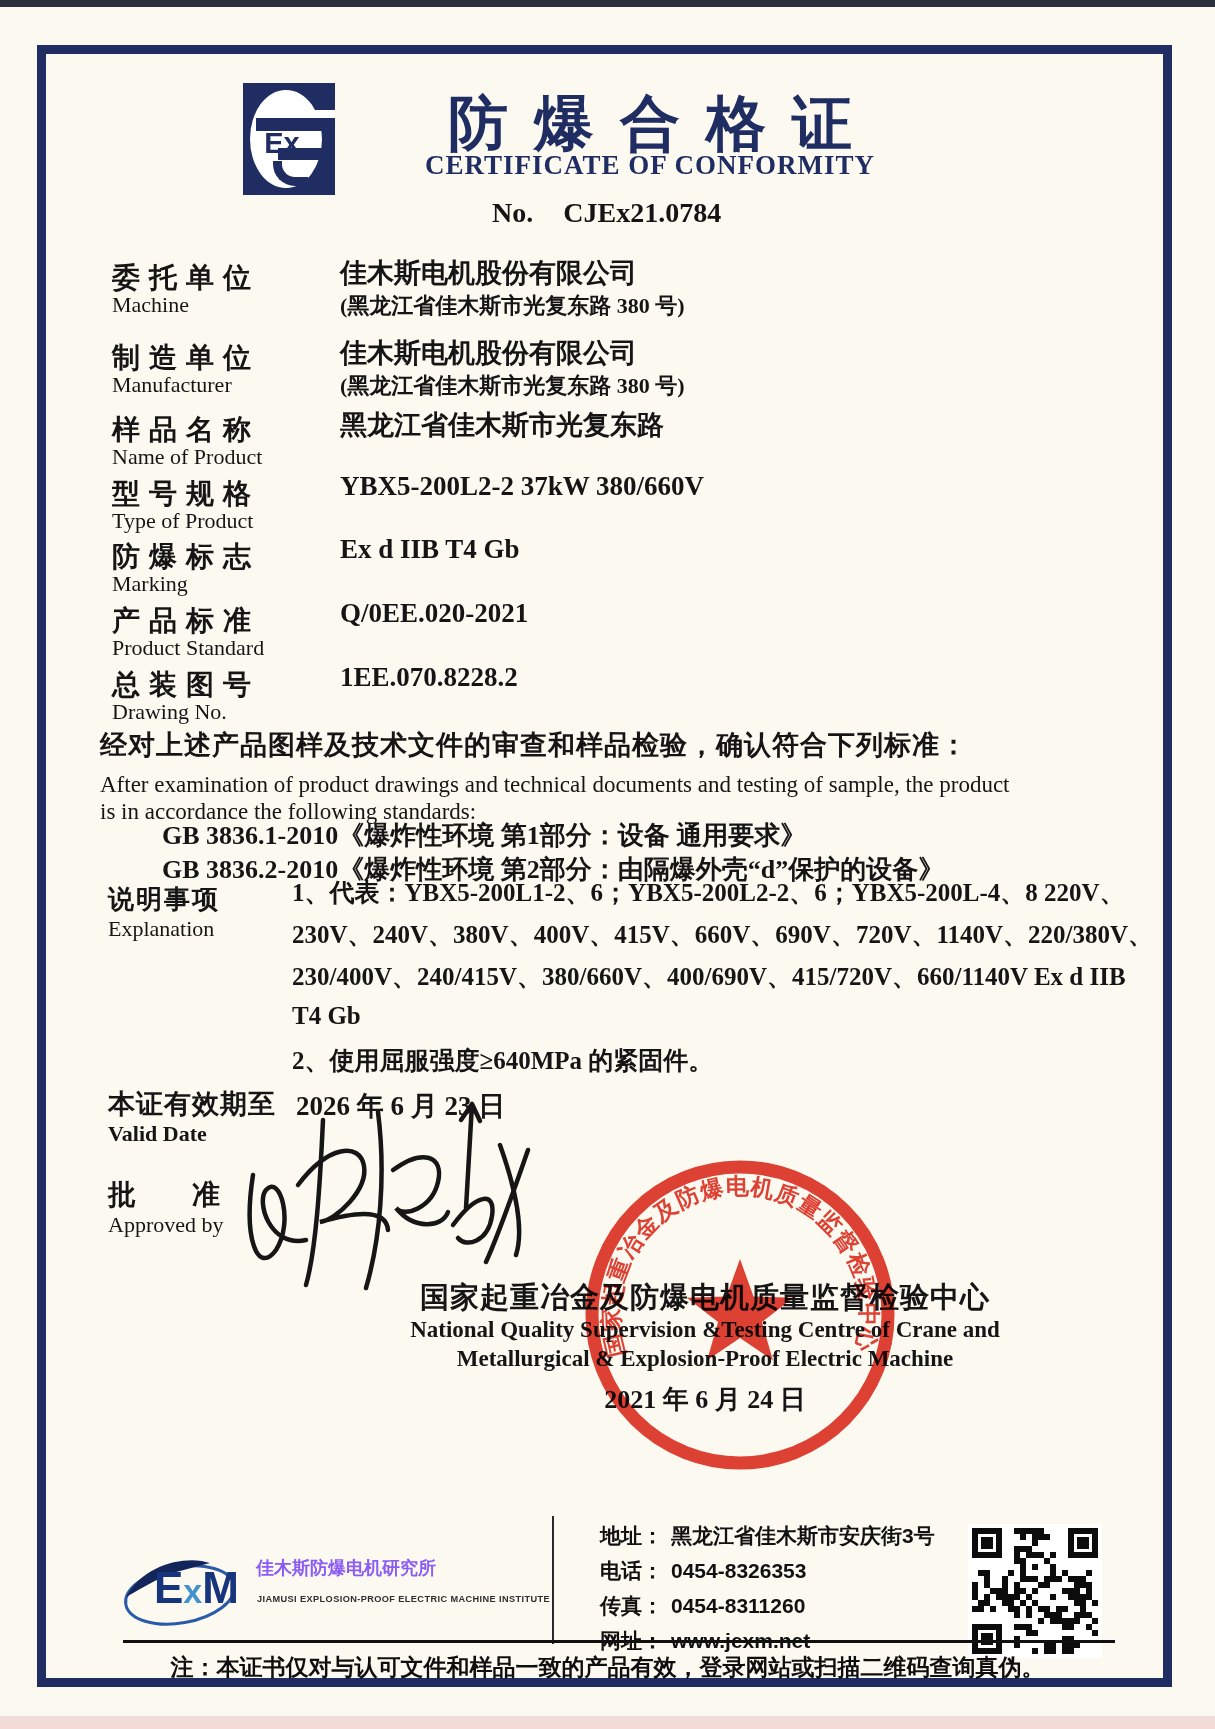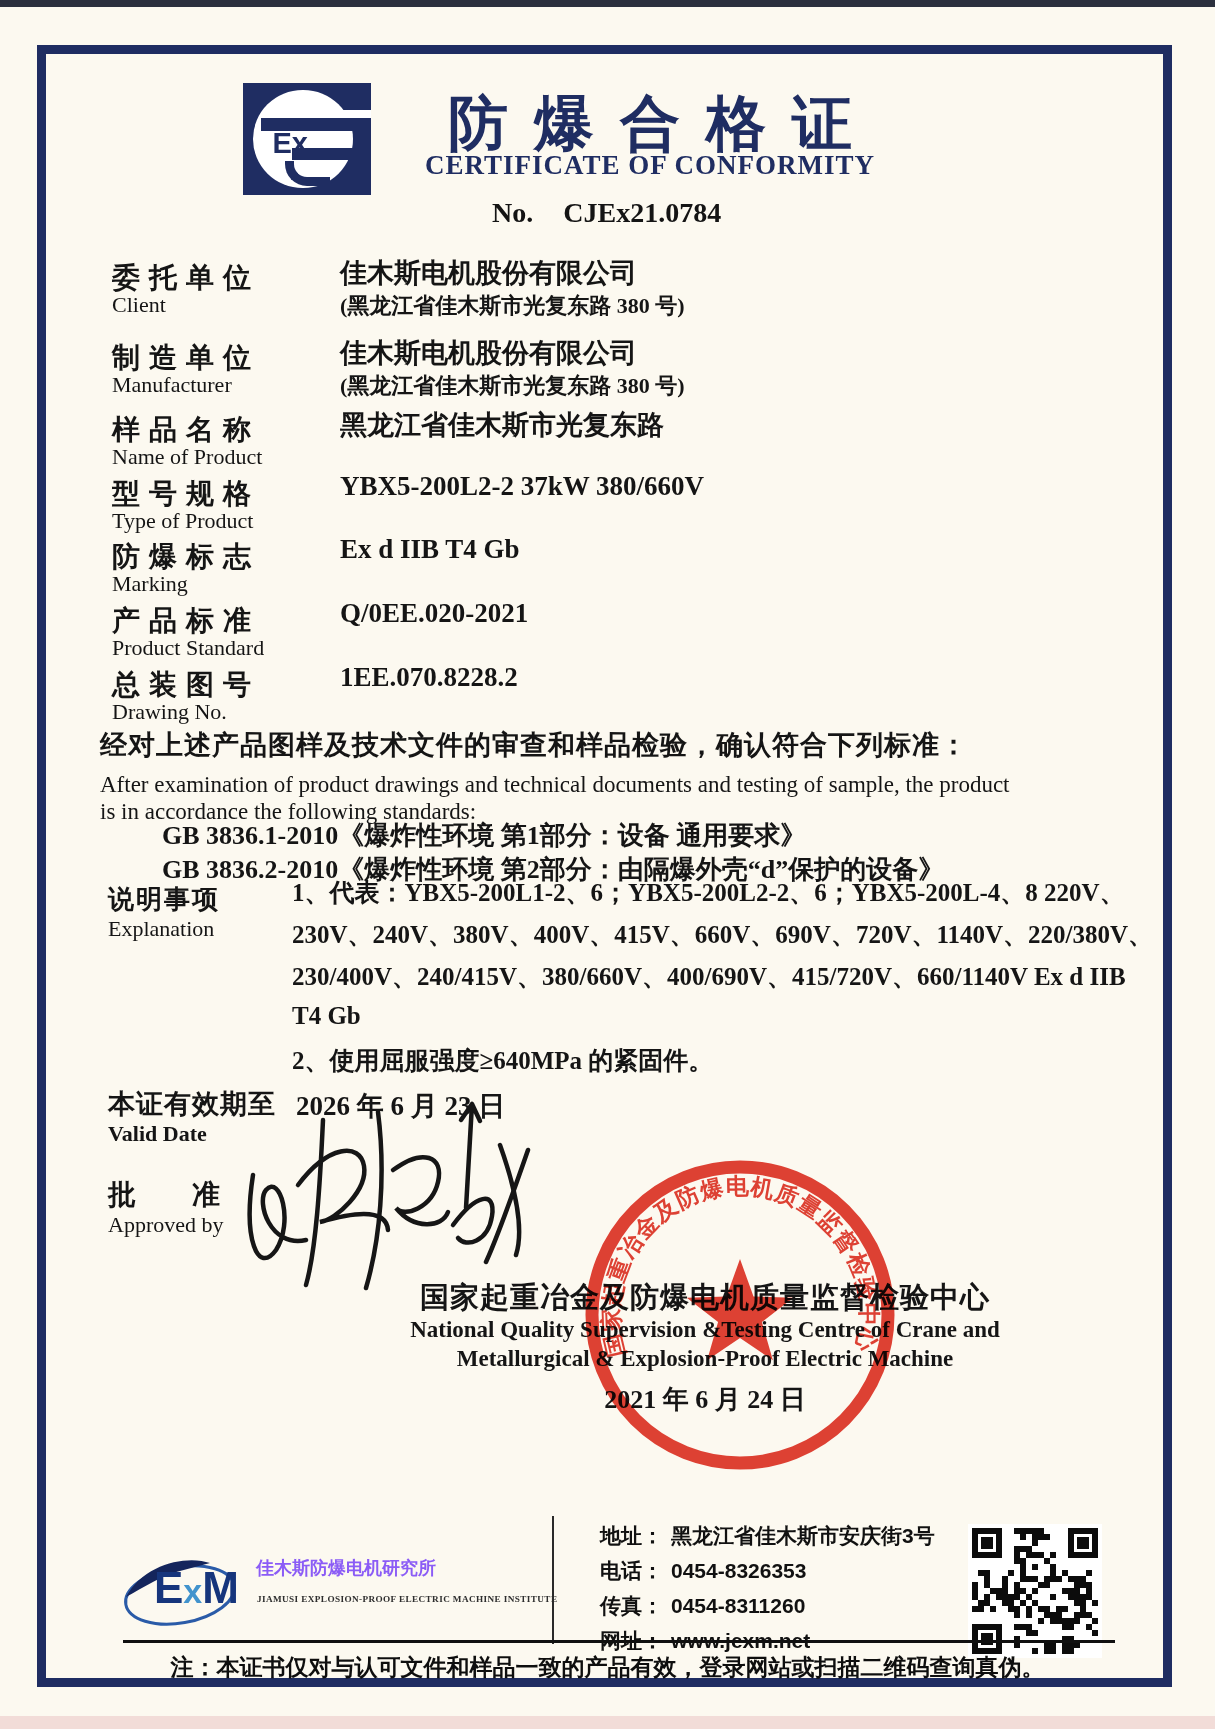--- a/index.html
+++ b/index.html
@@ -7,21 +7,21 @@
     position:relative;width:1215px;height:1729px;margin:0 auto;
     background:#fcf9f0;overflow:hidden;
     font-family:"Liberation Serif","DejaVu Serif",serif;color:#151515;
   }
   .abs{position:absolute;}
   .top-strip{position:absolute;left:0;top:0;width:1215px;height:7px;background:#2b303e;}
   .bottom-strip{position:absolute;left:0;top:1716px;width:1215px;height:13px;background:#f2dcd8;}
   .frame{position:absolute;left:37px;top:45px;width:1135px;height:1642px;border:9px solid #1f2d62;box-sizing:border-box;}
 
   
-  .ex-logo{position:absolute;left:243px;top:83px;width:128px;height:112px;background:#1f2d62;}
+  .ex-logo{position:absolute;left:243px;top:83px;width:92px;height:112px;background:#1f2d62;}
   .ex-logo>div{position:absolute;}
   .ex-ellipse{left:8%;top:6%;width:78%;height:88%;border-radius:50%;background:#fff;}
   .ex-bar1{left:14%;top:31%;width:86%;height:12%;background:#1f2d62;}
   .ex-slot{left:58%;top:24%;width:42%;height:7%;background:#fff;}
   .ex-text{left:23%;top:39%;font-family:"Liberation Sans","DejaVu Sans",sans-serif;
     font-weight:bold;font-size:29px;color:#1f2d62;letter-spacing:0;}
   .ex-bar2{left:38%;top:58%;width:62%;height:11%;background:#1f2d62;}
   .ex-hook{left:33%;top:70%;width:28%;height:14%;border-left:9px solid #1f2d62;
     border-bottom:9px solid #1f2d62;border-bottom-left-radius:22px;}
 
@@ -61,21 +61,21 @@
   .stamp{position:absolute;left:577px;top:1152px;width:326px;height:326px;mix-blend-mode:multiply;opacity:.9;}
   .signature{position:absolute;left:228px;top:1090px;width:360px;height:230px;}
 
   .jexm-logo{position:absolute;left:118px;top:1545px;width:138px;height:88px;}
   .jexm-letters{position:absolute;left:36px;top:18px;font-family:"Liberation Sans","DejaVu Sans",sans-serif;font-weight:bold;}
   .jexm-letters .le{font-size:44px;color:#16357c;}
   .jexm-letters .lx{font-size:34px;color:#4193cd;}
   .jexm-letters .lm{font-size:44px;color:#16357c;}
   .inst-cn{left:256px;top:1556px;font-family:"Liberation Sans","DejaVu Sans",sans-serif;
     font-size:18px;font-weight:bold;color:#8b5cf6;letter-spacing:0;white-space:nowrap;}
-  .inst-en{left:257px;top:1594px;font-family:Liberation Serif, serif;
+  .inst-en{left:257px;top:1594px;font-family:Liberation Sans, sans-serif;
     font-size:9.2px;font-weight:bold;color:#2e2e2e;letter-spacing:.4px;white-space:nowrap;}
   .foot-divider{position:absolute;left:552px;top:1516px;width:2px;height:128px;background:#2a2a2a;}
   .contact-row{position:absolute;left:600px;font-family:"Liberation Sans","DejaVu Sans",sans-serif;
     font-size:21px;color:#111;white-space:nowrap;}
   .contact-row .cl{font-weight:bold;}
   .contact-row .cv{font-weight:600;margin-left:8px;}
   .qr{position:absolute;left:968px;top:1524px;width:134px;height:134px;background:#fff;}
   .qr-cells{position:absolute;left:4px;top:4px;width:126px;height:126px;}
   .qr-finder{position:absolute;width:30px;height:30px;border:6px solid #0c0c0c;box-sizing:border-box;}
   .qr-finder::after{content:"";position:absolute;left:3px;top:3px;width:12px;height:12px;background:#0c0c0c;}
@@ -100,21 +100,21 @@
     <div class="ex-hook"></div>
   </div>
   <div class="title-cn">防爆合格证</div>
   <div class="title-en">CERTIFICATE OF CONFORMITY</div>
   <div class="cert-no">
     <span>No.</span><span class="gap"></span><span>CJEx21.0784</span>
   </div>
 
   <div class="field-row" style="top:259px">
     <div class="f-cn">委托单位</div>
-    <div class="f-en">Client</div>
+    <div class="f-en">Machine</div>
     <div class="f-v1">佳木斯电机股份有限公司</div>
     <div class="f-v2">(黑龙江省佳木斯市光复东路 380 号)</div>
   </div>
   <div class="field-row" style="top:339px">
     <div class="f-cn">制造单位</div>
     <div class="f-en">Manufacturer</div>
     <div class="f-v1">佳木斯电机股份有限公司</div>
     <div class="f-v2">(黑龙江省佳木斯市光复东路 380 号)</div>
   </div>
   <div class="field-row" style="top:411px">

